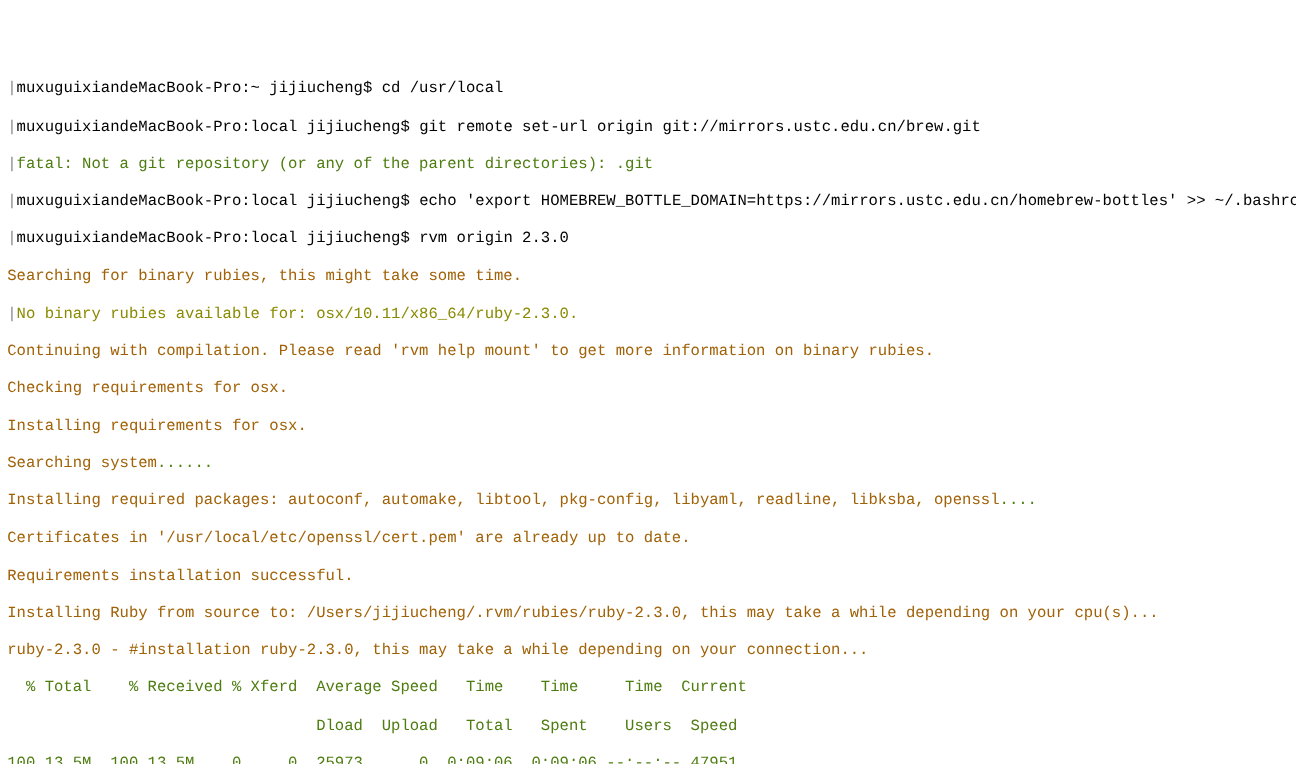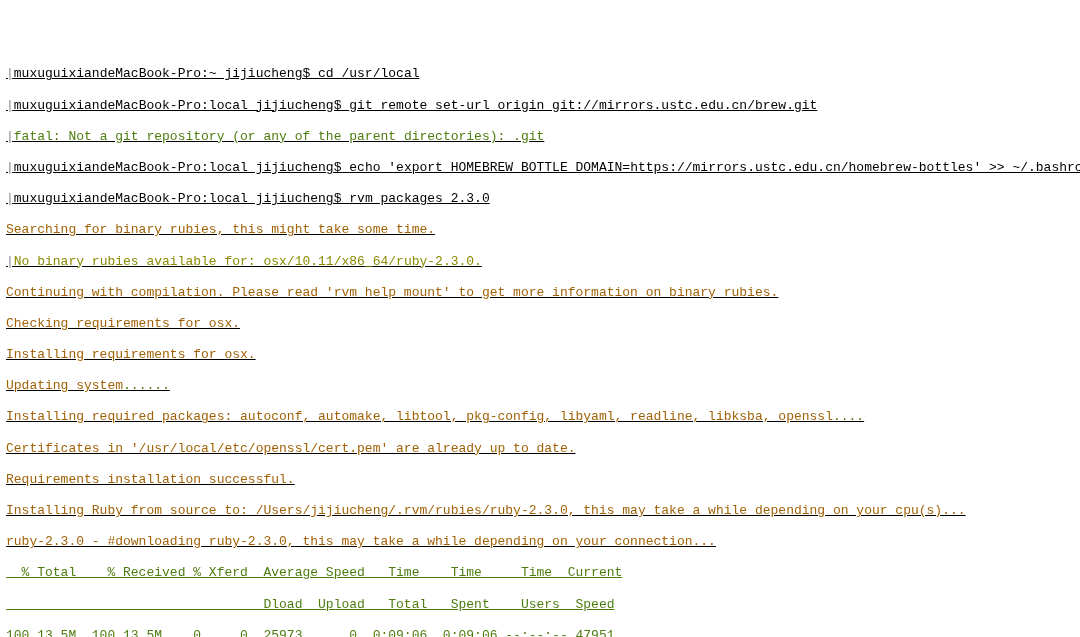--- a/index.html
+++ b/index.html
@@ -7,49 +7,49 @@
       font-family: Menlo, Monaco, "Courier New", monospace;
       font-size: 13px;
       line-height: 1.2;
       background: #ffffff;
       color: #000000;
       padding: 4px 6px;
       white-space: pre;
       width: 1080px;
       position: relative;
     }
-    .line { white-space: pre; text-decoration: underline; }
+    .line { white-space: pre; }
     .cursor { color: #888; }
     .prompt-host { color: #000; }
     .cmd { color: #000; }
     .green { color: #a16207; }
     .olive { color: #8a8a00; }
     .black { color: #4d7c0f; }
   </style>
 </head>
 <body>
 
 
 
 <div class="line"><span class="cursor">|</span><span class="prompt-host">muxuguixiandeMacBook-Pro:~ jijiucheng$ </span><span class="cmd">cd /usr/local</span></div>
 <div class="line"><span class="cursor">|</span><span class="prompt-host">muxuguixiandeMacBook-Pro:local jijiucheng$ </span><span class="cmd">git remote set-url origin git://mirrors.ustc.edu.cn/brew.git</span></div>
 <div class="line"><span class="cursor">|</span><span class="black">fatal: Not a git repository (or any of the parent directories): .git</span></div>
 <div class="line"><span class="cursor">|</span><span class="prompt-host">muxuguixiandeMacBook-Pro:local jijiucheng$ </span><span class="cmd">echo 'export HOMEBREW_BOTTLE_DOMAIN=https://mirrors.ustc.edu.cn/homebrew-bottles' &gt;&gt; ~/.bashrc</span></div>
-<div class="line"><span class="cursor">|</span><span class="prompt-host">muxuguixiandeMacBook-Pro:local jijiucheng$ </span><span class="cmd">rvm packages 2.3.0</span></div>
+<div class="line"><span class="cursor">|</span><span class="prompt-host">muxuguixiandeMacBook-Pro:local jijiucheng$ </span><span class="cmd">rvm origin 2.3.0</span></div>
 <div class="line"><span class="green">Searching for binary rubies, this might take some time.</span></div>
 <div class="line"><span class="cursor">|</span><span class="olive">No binary rubies available for: osx/10.11/x86_64/ruby-2.3.0.</span></div>
 <div class="line"><span class="green">Continuing with compilation. Please read 'rvm help mount' to get more information on binary rubies.</span></div>
 <div class="line"><span class="green">Checking requirements for osx.</span></div>
 <div class="line"><span class="green">Installing requirements for osx.</span></div>
-<div class="line"><span class="green">Updating system</span><span class="black">......</span></div>
+<div class="line"><span class="green">Searching system</span><span class="black">......</span></div>
 <div class="line"><span class="green">Installing required packages: autoconf, automake, libtool, pkg-config, libyaml, readline, libksba, openssl</span><span class="black">....</span></div>
 <div class="line"><span class="green">Certificates in '/usr/local/etc/openssl/cert.pem' are already up to date.</span></div>
 <div class="line"><span class="green">Requirements installation successful.</span></div>
 <div class="line"><span class="green">Installing Ruby from source to: /Users/jijiucheng/.rvm/rubies/ruby-2.3.0, this may take a while depending on your cpu(s)...</span></div>
-<div class="line"><span class="green">ruby-2.3.0 - #downloading ruby-2.3.0, this may take a while depending on your connection...</span></div>
+<div class="line"><span class="green">ruby-2.3.0 - #installation ruby-2.3.0, this may take a while depending on your connection...</span></div>
 <div class="line black">  % Total    % Received % Xferd  Average Speed   Time    Time     Time  Current</div>
 <div class="line black">                                 Dload  Upload   Total   Spent    Users  Speed</div>
 <div class="line black">100 13.5M  100 13.5M    0     0  25973      0  0:09:06  0:09:06 --:--:-- 47951</div>
 
 
 
 
 
 
 

